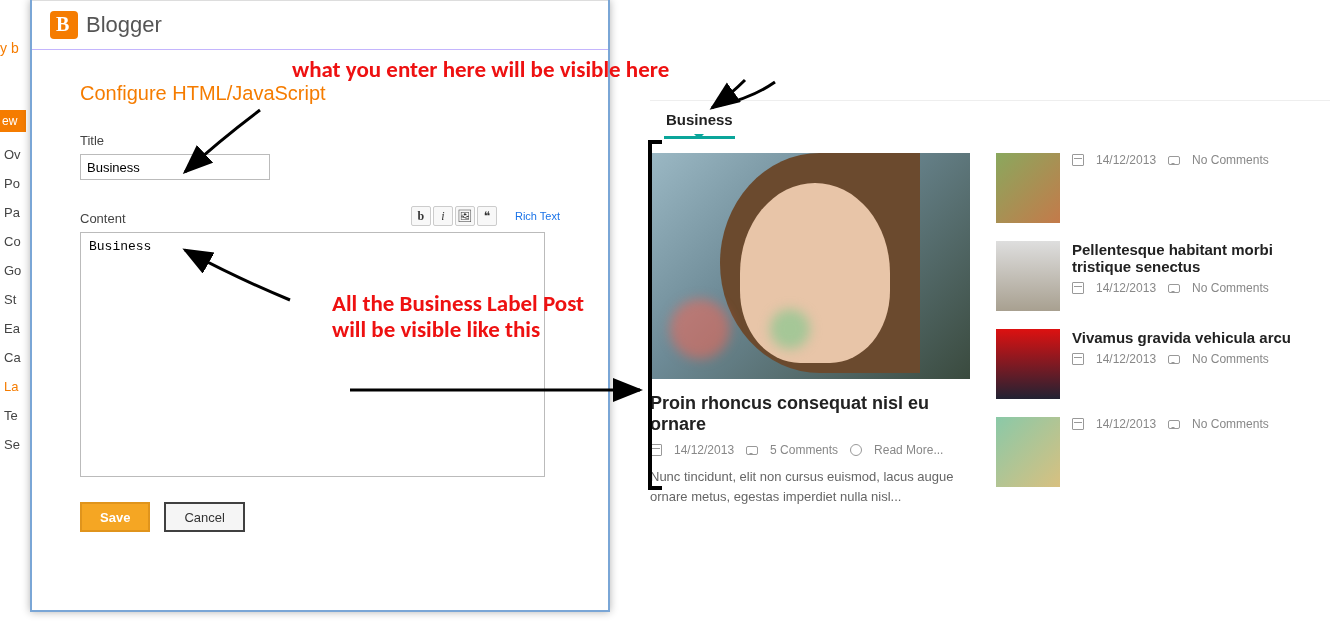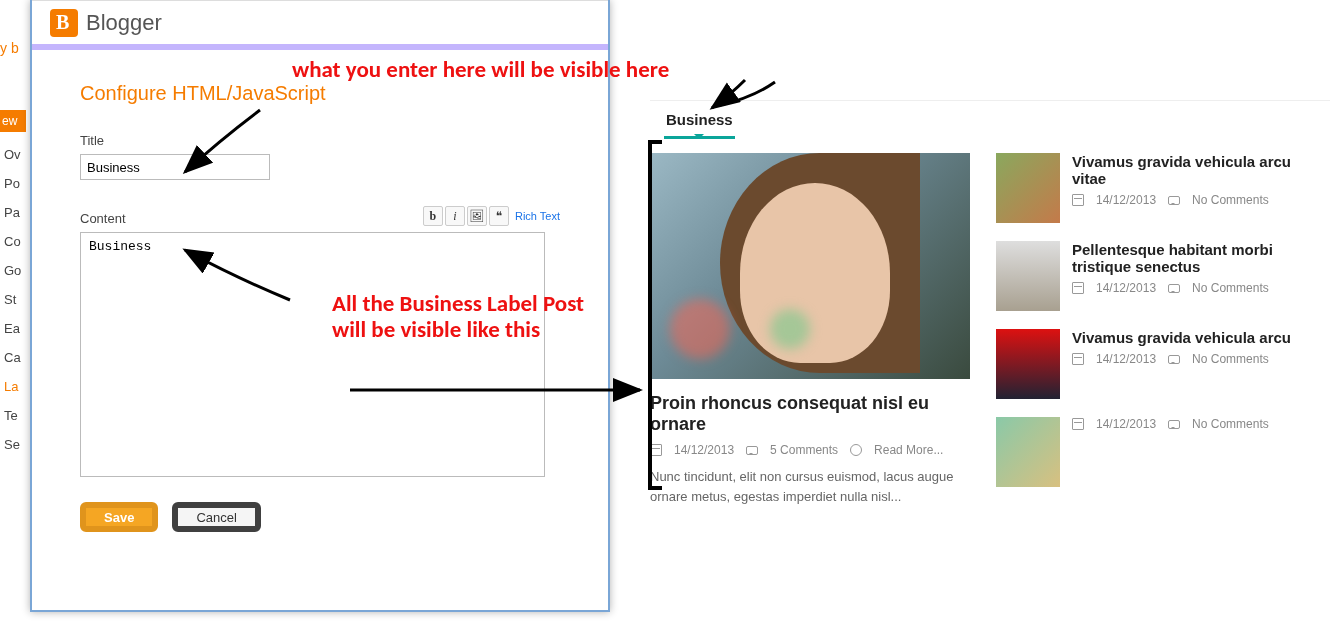--- a/index.html
+++ b/index.html
@@ -54,21 +54,21 @@
     width: 580px; height: 612px;
     background: #fff;
     border-left: 2px solid #7aa6d6;
     border-right: 2px solid #7aa6d6;
     border-bottom: 2px solid #7aa6d6;
     box-shadow: 0 0 8px rgba(0,0,0,.3);
   }
   .dialog-header {
     height: 50px;
     border-top: 1px solid #ddd;
-    border-bottom: 6px solid #c4b5fd;
+    border-bottom: 1px solid #c4b5fd;
     display: flex;
     align-items: center;
     padding: 0 18px;
     background: #fff;
   }
   .blogger-logo {
     display: flex; align-items: center; gap: 8px;
   }
   .blogger-icon {
     width: 28px; height: 28px;
@@ -132,43 +132,43 @@
     border-radius: 2px;
     background: #f8f8f8;
     display: inline-flex;
     align-items: center;
     justify-content: center;
     font-size: 12px;
   }
   .tb-bold { font-weight: bold; font-family: Georgia, serif; }
   .tb-italic { font-style: italic; font-family: Georgia, serif; }
   .tb-quote { font-family: Georgia, serif; }
-  .tb-link { font-size: 11px; color:#1a73e8; text-decoration:none; margin-left:4px; }
+  .tb-link { font-size: 11px; color:#1a73e8; text-decoration:none; margin-left:16px; }
 
   .content-area {
     margin-top: 6px;
     width: 465px;
     height: 245px;
     border: 1px solid #bbb;
     padding: 6px 8px;
     font-family: "Courier New", monospace;
     font-size: 13px;
     resize: none;
     background:#fff;
   }
 
   .dialog-actions {
     margin-top: 22px;
     display: flex; gap: 14px;
   }
   .btn {
     height: 30px;
     padding: 0 18px;
-    border: 6px solid #404040;
-    border-radius: 6px;
+    border: 2px solid #404040;
+    border-radius: 0;
     font-size: 13px;
     cursor: pointer;
     display:inline-flex; align-items:center; justify-content:center;
   }
   .btn-primary { background: #f5a623; color: #fff; border-color: #e0941c; font-weight: bold; }
   .btn-default { background: #f5f5f5; color: #333; }
 
   
   .preview {
     position: absolute;
@@ -355,21 +355,20 @@
             <span>Read More...</span>
           </span>
       </div>
       <div class="excerpt">Nunc tincidunt, elit non cursus euismod, lacus augue ornare metus, egestas imperdiet nulla nisl...</div>
     </div>
 
     <div class="side-col">
       <div class="side-item">
         <div class="thumb t1"></div>
         <div>
-          <div class="side-title">Vivamus gravida vehicula arcu vitae</div>
           <div class="meta">
             <span class="mi">
                 <span class="ico ico-cal"></span>
                 <span>14/12/2013</span>
               </span>
             <span class="mi">
                 <span class="ico ico-comment"></span>
                 <span>No Comments</span>
               </span>
           </div>

